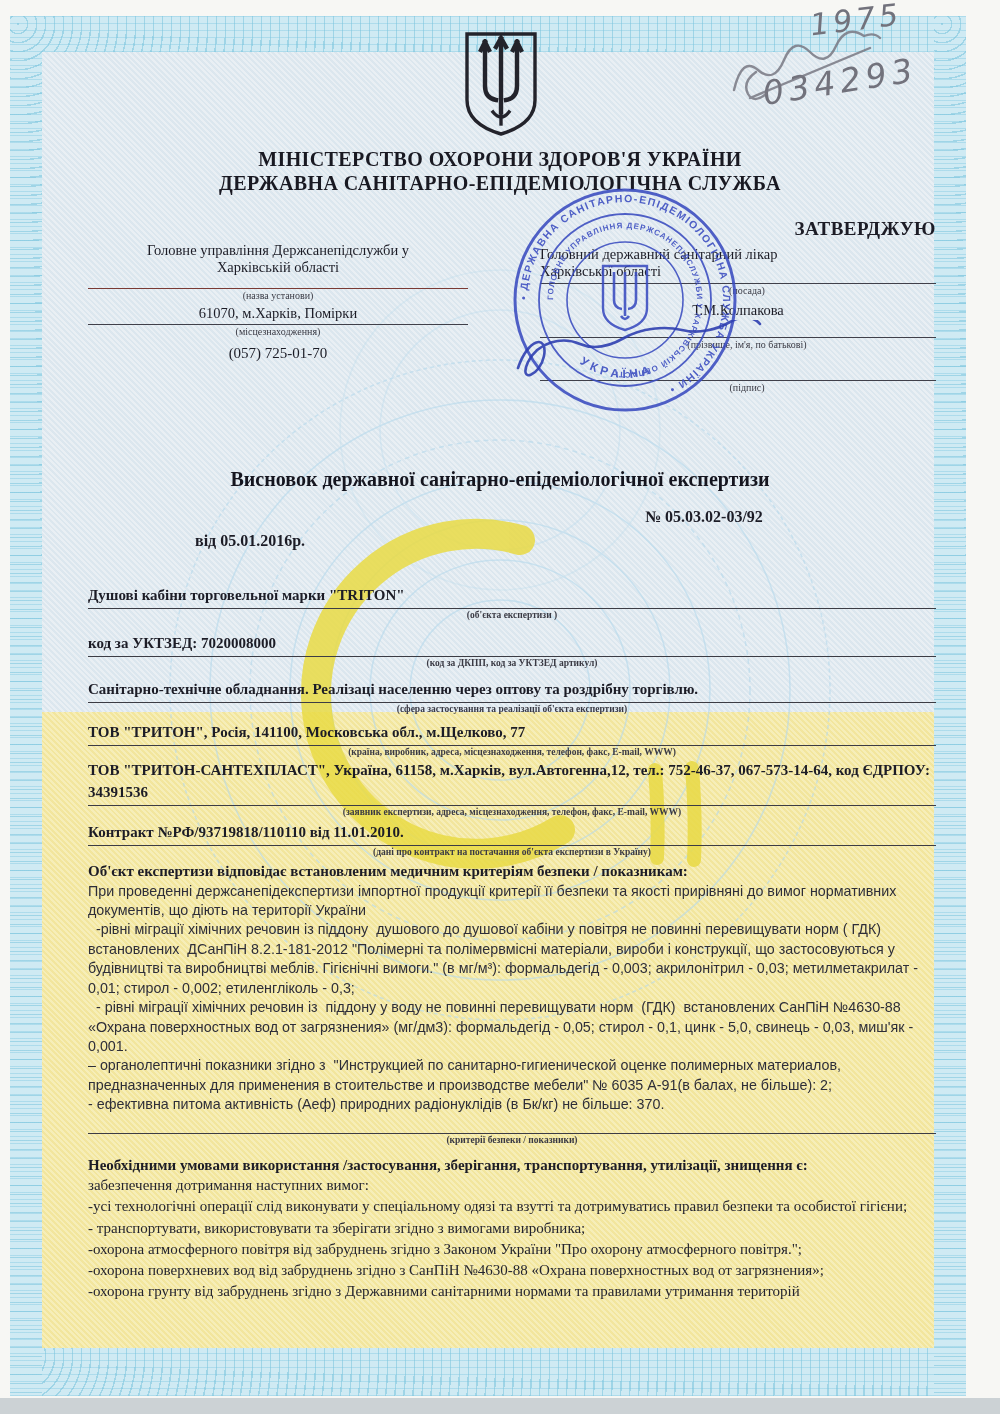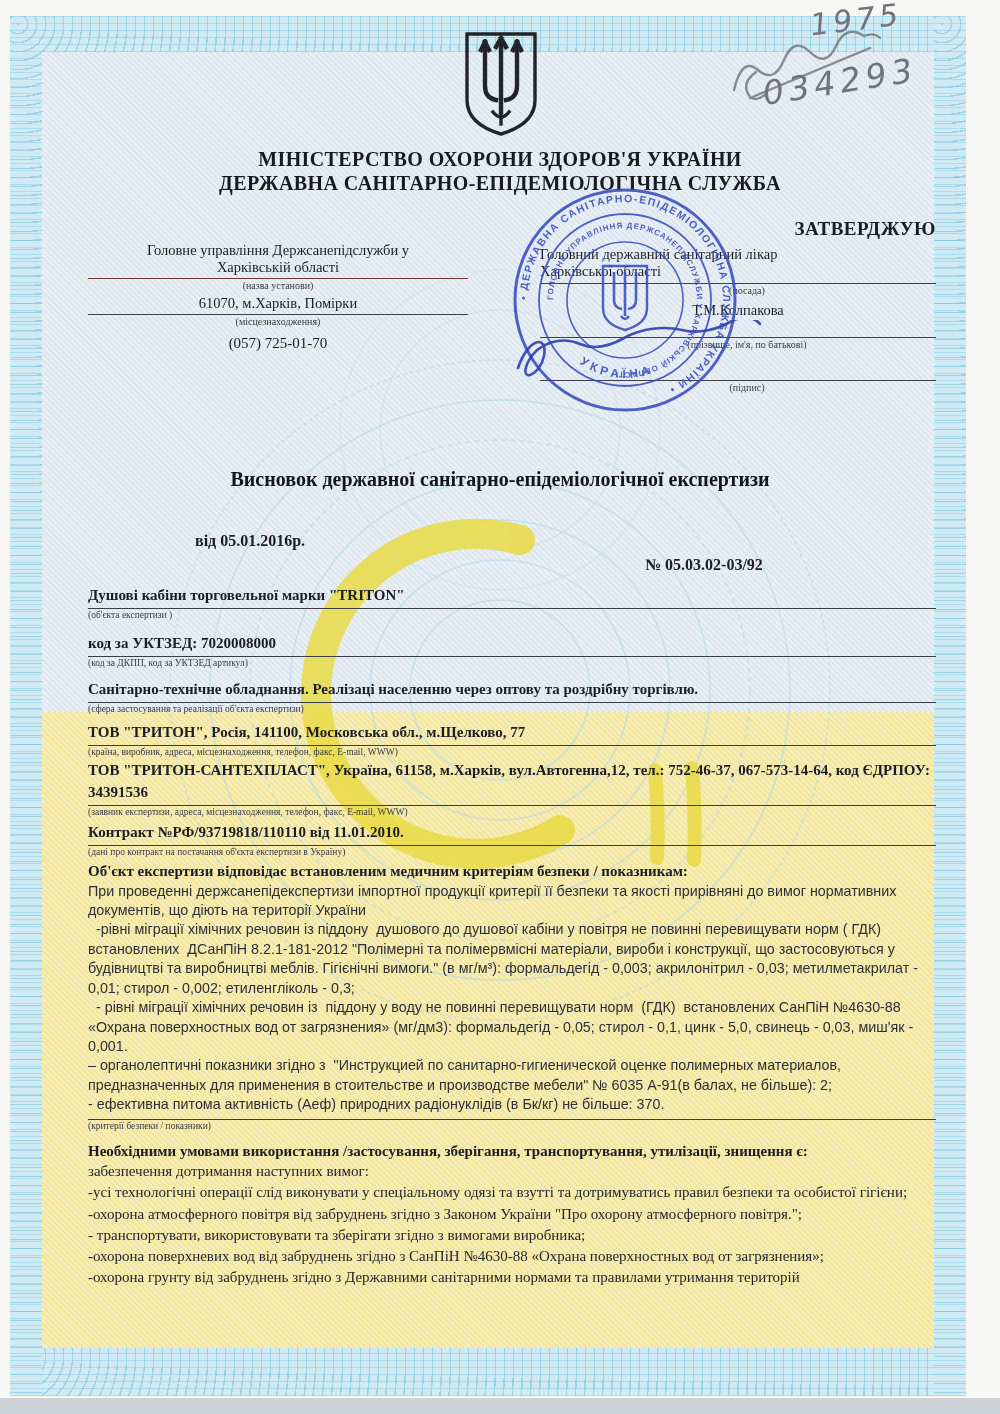--- a/index.html
+++ b/index.html
@@ -21,45 +21,45 @@
   .band.right{left:934px;top:16px;width:32px;height:1380px;}
   .bottom-scan-strip{position:absolute;left:0;top:1398px;width:1000px;height:16px;background:#ccd2d5;}
   
   .abs{position:absolute;z-index:3;}
   
   .hdr{left:120px;width:760px;text-align:center;font-weight:bold;font-size:20px;letter-spacing:.4px;color:#191922;}
   .hdr.l1{top:148px;}
   .hdr.l2{top:172px;}
   
   .issuer{left:88px;top:242px;width:380px;text-align:center;font-size:14.5px;z-index:3;position:absolute;}
-  .issuer .name2{border-bottom:1.6px solid #7a3a34;padding-bottom:2px;}
+  .issuer .name2{border-bottom:1.6px solid #7a3a34;padding-bottom:12px;}
   .issuer .addr{border-bottom:1.4px solid #40404a;padding-bottom:2px;margin-top:4px;}
   .issuer .cap{font-size:10px;color:#3a3a44;margin-top:1px;}
   .issuer .phone{margin-top:8px;font-size:15px;}
   
   .approval{left:540px;top:218px;width:396px;font-size:14.5px;z-index:3;position:absolute;}
   .approval .appr{font-weight:bold;font-size:19px;letter-spacing:.5px;text-align:right;margin-left:90px;}
   .approval .pos1{margin-top:6px;}
   .approval .pos2{border-bottom:1.4px solid #40404a;padding-bottom:3px;}
   .approval .cap{font-size:10px;color:#3a3a44;text-align:center;margin-top:1px;padding-left:18px;}
   .approval .nm{text-align:center;border-bottom:1.4px solid #40404a;padding-bottom:18px;margin-top:6px;}
   .approval .sig{border-bottom:1.4px solid #40404a;height:26px;margin-top:4px;}
   
   .doc-title{left:90px;top:468px;width:820px;text-align:center;font-weight:bold;font-size:20px;color:#15151f;}
   .doc-date{left:195px;top:532px;font-size:16px;font-weight:bold;text-align:center;}
-  .doc-num{left:645px;top:556px;font-size:16px;font-weight:bold;}
+  .doc-num{left:645px;top:508px;font-size:16px;font-weight:bold;}
   
   .field{position:absolute;left:88px;width:848px;z-index:3;font-size:15px;}
   .fv{font-weight:bold;border-bottom:1.6px solid #3c3c44;padding-bottom:1px;line-height:1.45;}
-  .fc{font-size:9.5px;color:#3a3a44;margin-top:1px;}
+  .fc{font-size:9.5px;color:#3a3a44;text-align:center;margin-top:1px;font-weight:bold;}
   
   .bodyblk{position:absolute;left:88px;width:848px;z-index:3;}
   .crit-head{font-weight:bold;font-size:15px;line-height:1.3;}
   .crit-p{font-family:"Liberation Sans",sans-serif;font-size:14.3px;line-height:1.36;color:#2e2e38;white-space:pre-wrap;}
-  .crit-wrap{border-bottom:1.6px solid #3c3c44;padding-bottom:4px;}
+  .crit-wrap{border-bottom:1.6px solid #3c3c44;padding-bottom:18px;}
   .cond-head{font-weight:bold;font-size:15px;line-height:1.35;margin-top:10px;}
   .cond-l{font-size:15px;line-height:1.42;color:#24242e;}
   
   .hw{position:absolute;z-index:6;color:#72727c;font-family:"DejaVu Sans",sans-serif;font-style:italic;}
   .hw.n1{left:810px;top:2px;font-size:30px;transform:rotate(-7deg);letter-spacing:4px;}
   .hw.n2{left:762px;top:62px;font-size:33px;transform:rotate(-9deg);letter-spacing:5px;}
   svg{display:block;}
 </style>
 </head>
 <body>
@@ -208,19 +208,19 @@
       <div class="crit-p">  -рівні міграції хімічних речовин із піддону  душового до душової кабіни у повітря не повинні перевищувати норм ( ГДК) встановлених  ДСанПіН 8.2.1-181-2012 "Полімерні та полімервмісні матеріали, вироби і конструкції, що застосовуються у будівництві та виробництві меблів. Гігієнічні вимоги." (в мг/м³): формальдегід - 0,003; акрилонітрил - 0,03; метилметакрилат - 0,01; стирол - 0,002; етиленгліколь - 0,3;</div>
       <div class="crit-p">  - рівні міграції хімічних речовин із  піддону у воду не повинні перевищувати норм  (ГДК)  встановлених СанПіН №4630-88 «Охрана поверхностных вод от загрязнения» (мг/дм3): формальдегід - 0,05; стирол - 0,1, цинк - 5,0, свинець - 0,03, миш'як - 0,001.</div>
       <div class="crit-p">– органолептичні показники згідно з  "Инструкцией по санитарно-гигиенической оценке полимерных материалов, предназначенных для применения в стоительстве и производстве мебели" № 6035 А-91(в балах, не більше): 2;</div>
       <div class="crit-p">- ефективна питома активність (Аеф) природних радіонуклідів (в Бк/кг) не більше: 370.</div>
     </div>
     <div class="fc">(критерії безпеки / показники)</div>
 
     <div class="cond-head">Необхідними умовами  використання /застосування, зберігання, транспортування, утилізації, знищення є:</div>
     <div class="cond-l">забезпечення дотримання наступних вимог:</div>
     <div class="cond-l">-усі технологічні операції слід виконувати у спеціальному одязі та взутті та дотримуватись правил безпеки та особистої гігієни;</div>
+    <div class="cond-l">- транспортувати, використовувати та зберігати згідно з вимогами виробника;</div>
     <div class="cond-l">-охорона атмосферного повітря від забруднень згідно з Законом України "Про охорону атмосферного повітря.";</div>
-    <div class="cond-l">- транспортувати, використовувати та зберігати згідно з вимогами виробника;</div>
     <div class="cond-l">-охорона поверхневих вод від забруднень згідно з СанПіН №4630-88 «Охрана поверхностных вод от загрязнения»;</div>
     <div class="cond-l">-охорона грунту від забруднень згідно з  Державними санітарними нормами та правилами утримання територій</div>
   </div>
 
 </div>
 
 </body></html>

